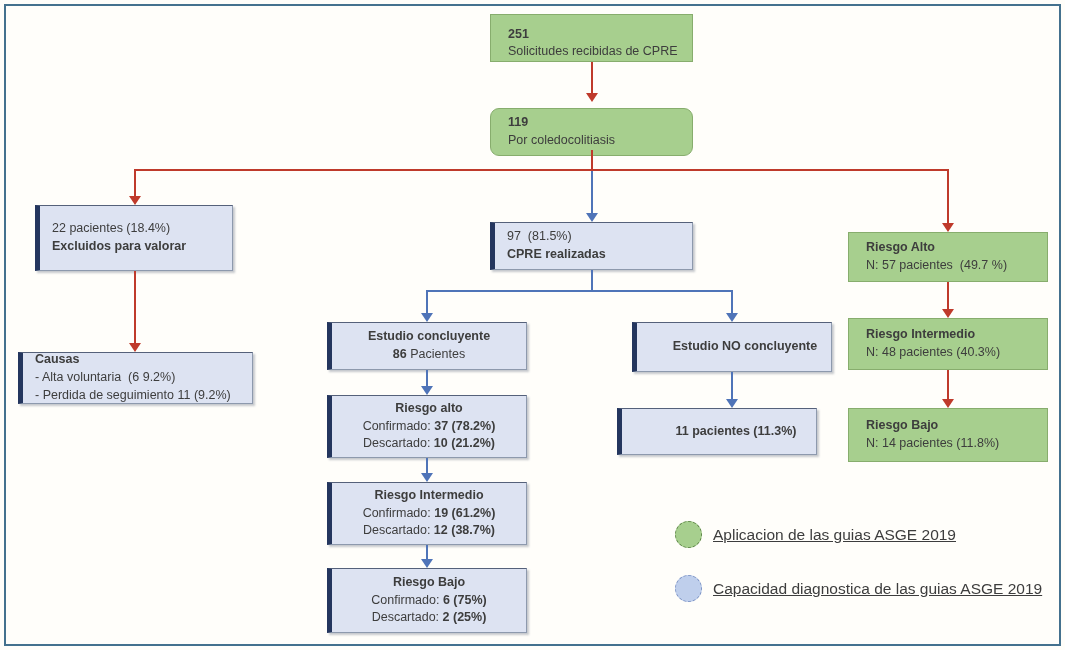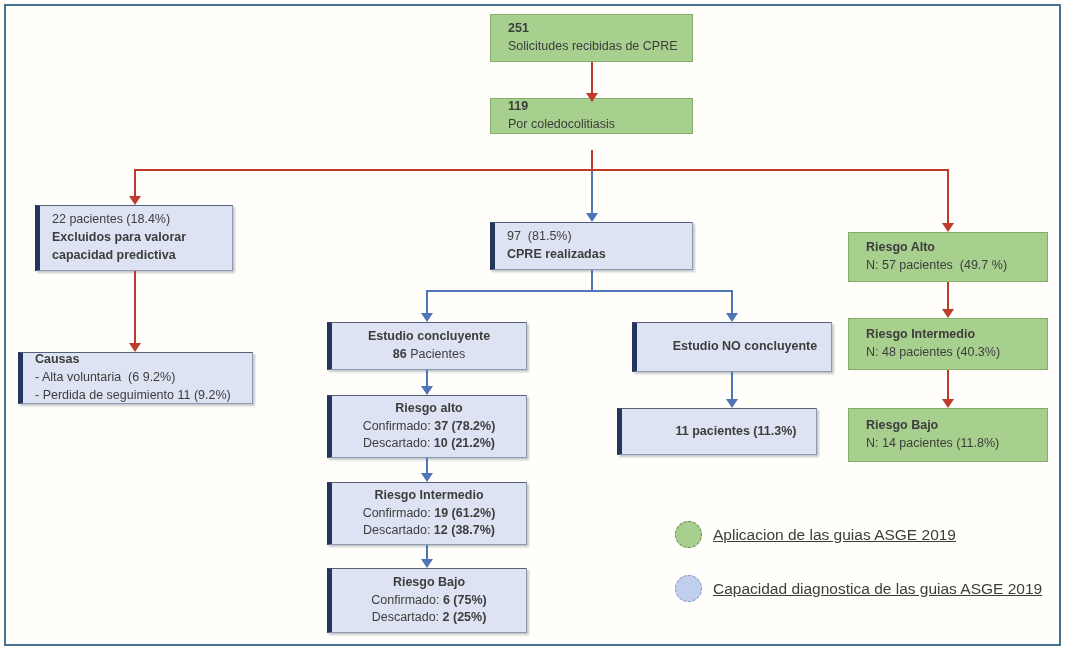--- a/index.html
+++ b/index.html
@@ -61,46 +61,45 @@
   }
   .dot-green{background:var(--green-fill);border:1.5px dashed #5e8747;}
   .dot-blue{background:var(--legend-blue);border:1.5px dashed #7e95c6;}
 </style>
 </head>
 <body>
 
 <div class="canvas">
   <div class="frame"></div>
 
-  <div class="box green" style="left:490px;top:14px;width:203px;height:48px;">
+  <div class="box green" style="left:490px;top:14px;width:203px;height:48px;justify-content:flex-end;">
     <div class="ln b">251</div>
     <div class="ln">Solicitudes recibidas de CPRE</div>
   </div>
 
-  <div class="box green" style="left:490px;top:98px;width:203px;height:36px;">
+  <div class="box green" style="left:490px;top:108px;width:203px;height:48px;border-radius:9px;">
     <div class="ln b">119</div>
     <div class="ln">Por coledocolitiasis</div>
   </div>
 
   <div class="vl ln-red" style="left:591px;top:62px;height:31px;"></div>
   <div class="ah ah-red" style="left:586px;top:93px;"></div>
 
   <div class="vl ln-red" style="left:591px;top:150px;height:20px;"></div>
   <div class="hl ln-red" style="left:134px;top:169px;width:814px;"></div>
   <div class="vl ln-red" style="left:134px;top:169px;height:27px;"></div>
   <div class="ah ah-red" style="left:129px;top:196px;"></div>
   <div class="vl ln-blue" style="left:591px;top:171px;height:42px;"></div>
   <div class="ah ah-blue" style="left:586px;top:213px;"></div>
   <div class="vl ln-red" style="left:947px;top:169px;height:54px;"></div>
   <div class="ah ah-red" style="left:942px;top:223px;"></div>
 
   <div class="box blue pl" style="left:35px;top:205px;width:198px;height:66px;">
     <div class="ln">22 pacientes (18.4%)</div>
     <div class="ln b">Excluidos para valorar</div>
-    <div class="ln b">capacidad predictiva</div>
   </div>
 
   <div class="vl ln-red" style="left:134px;top:271px;height:72px;"></div>
   <div class="ah ah-red" style="left:129px;top:343px;"></div>
 
   <div class="box blue pl" style="left:18px;top:352px;width:235px;height:52px;">
     <div class="ln b">Causas</div>
     <div class="ln">- Alta voluntaria  (6 9.2%)</div>
     <div class="ln">- Perdida de seguimiento 11 (9.2%)</div>
   </div>

